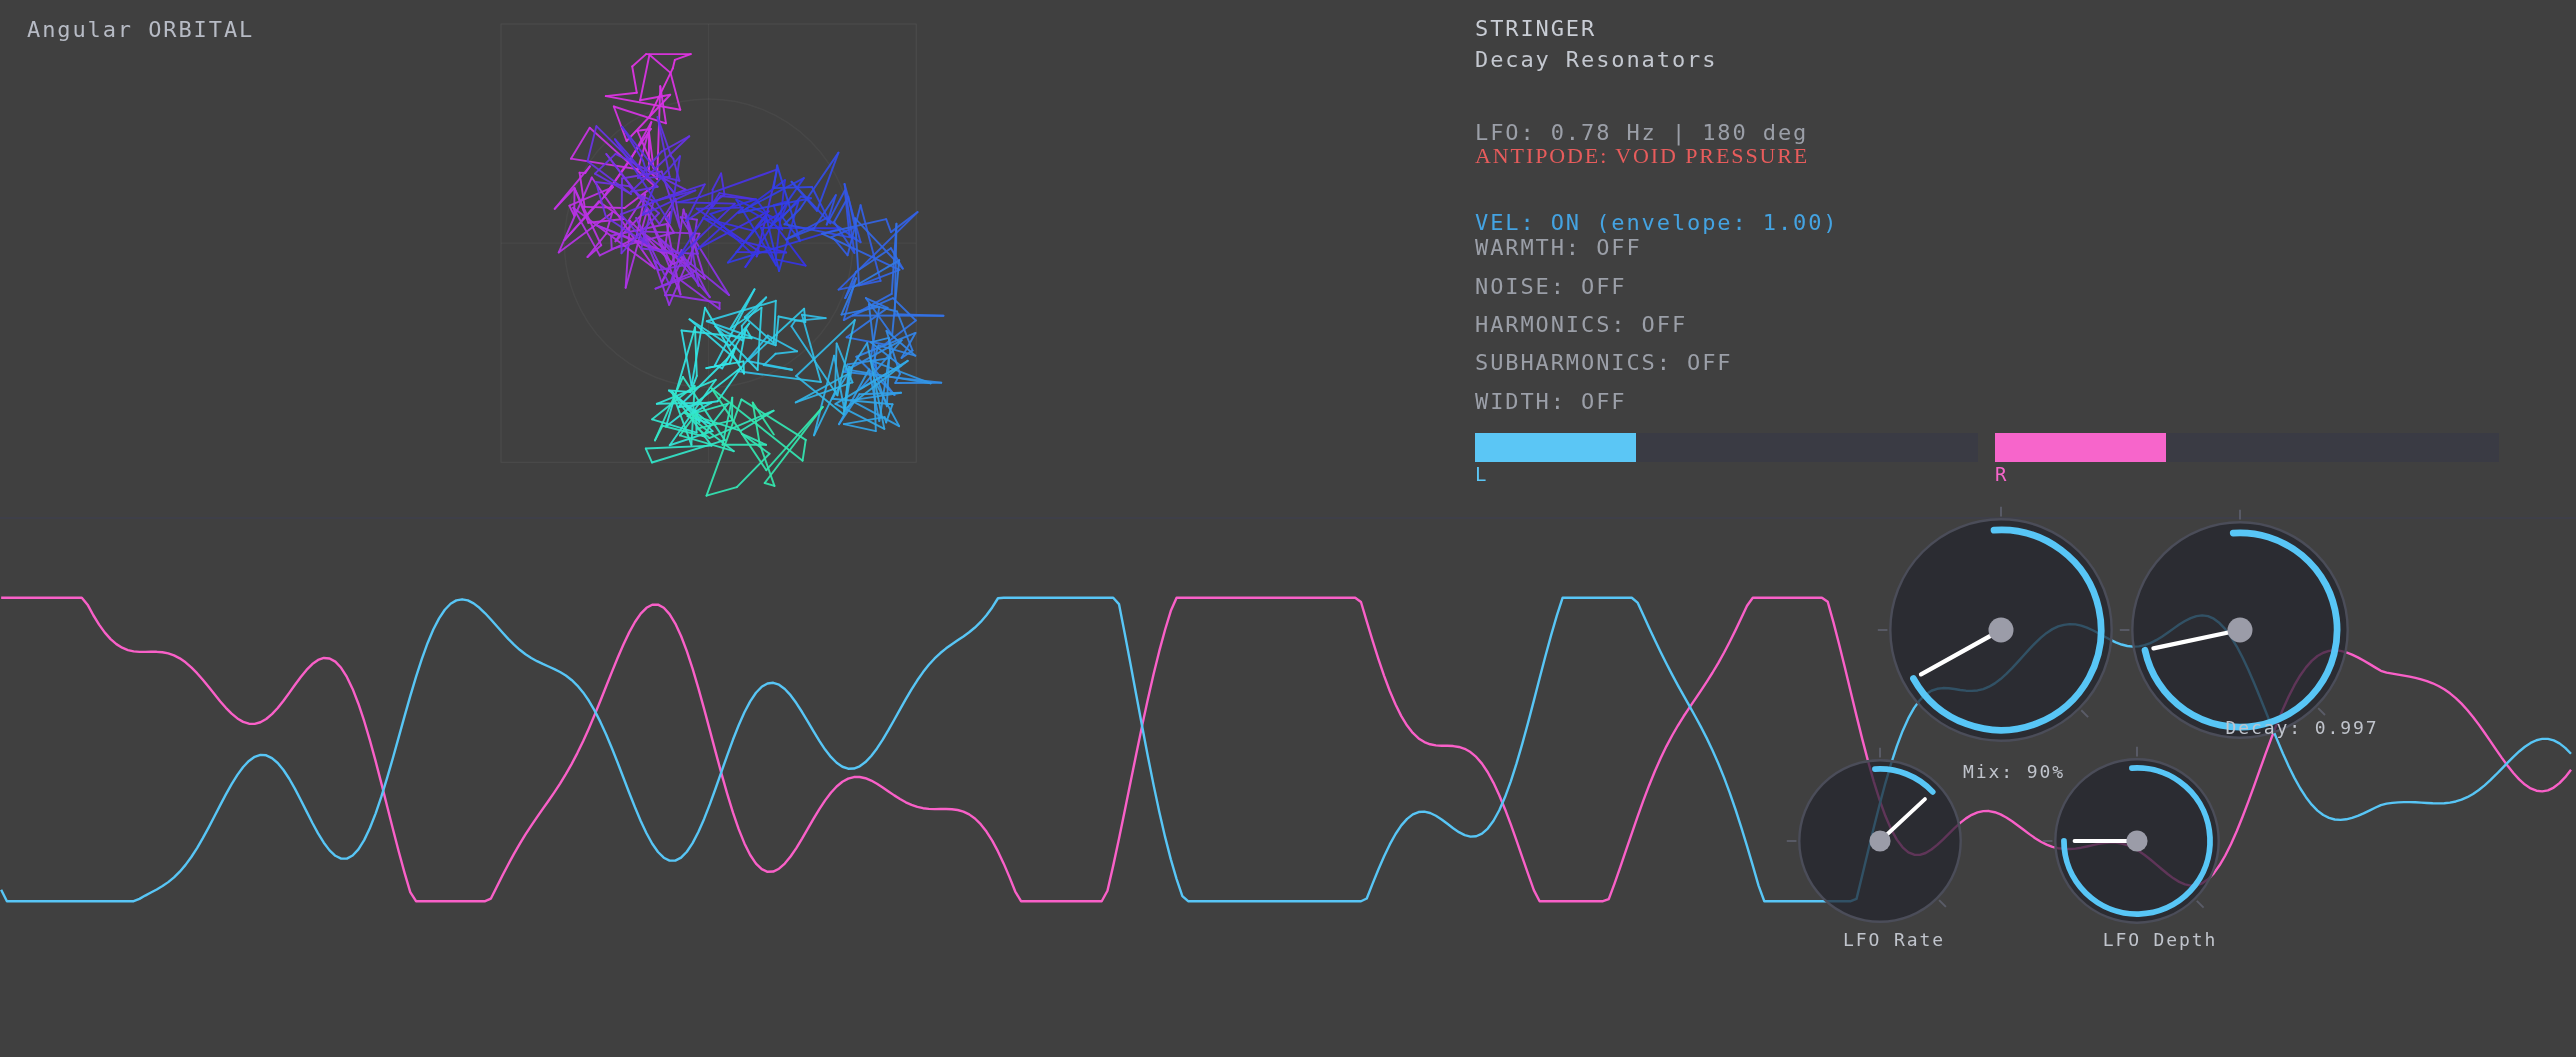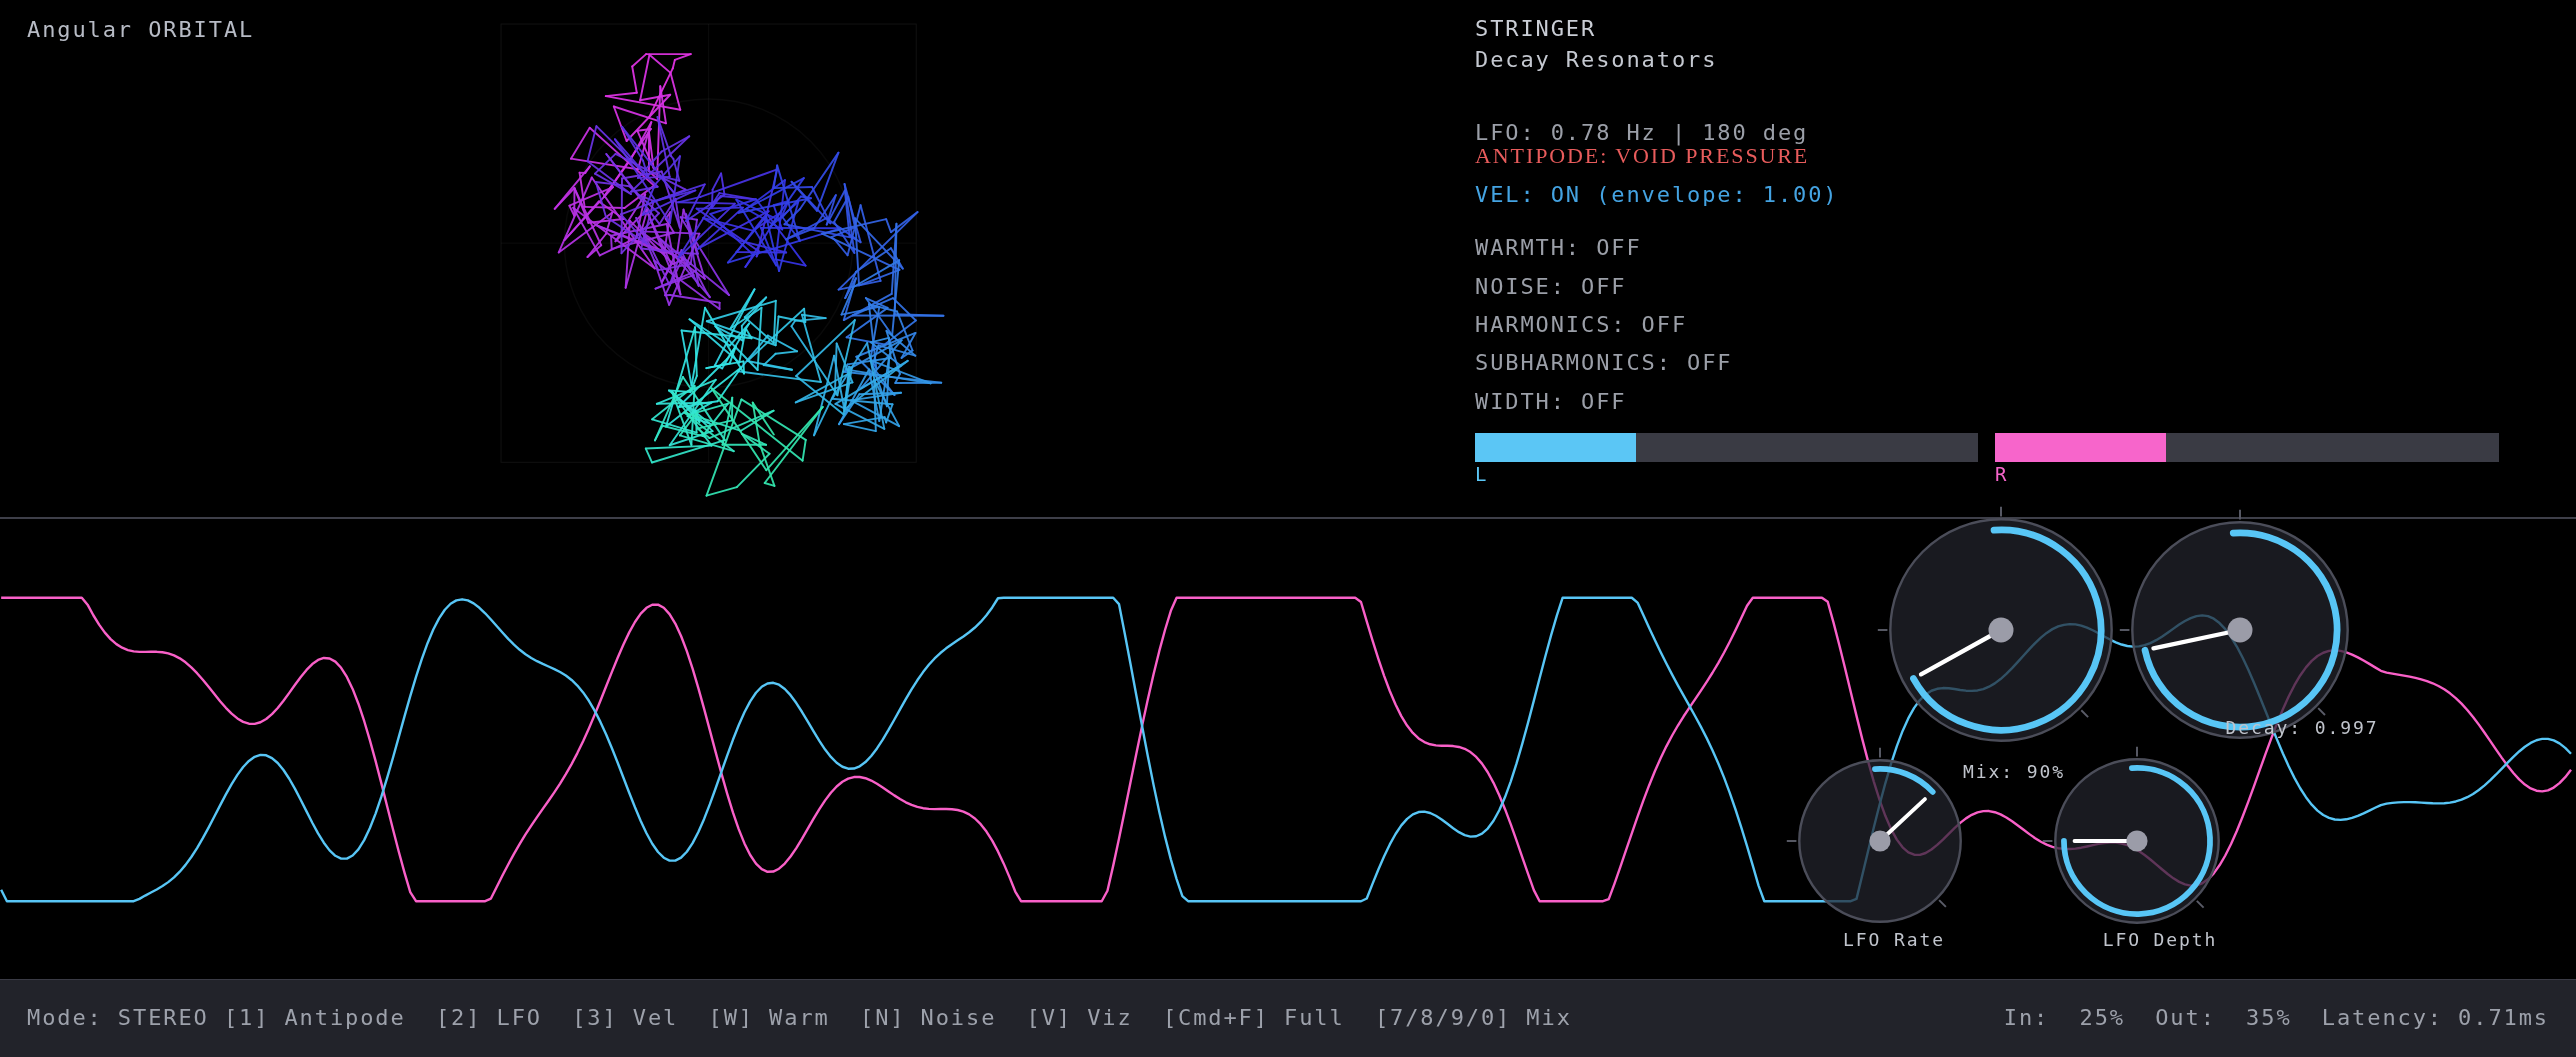--- a/index.html
+++ b/index.html
@@ -1,30 +1,30 @@
 <!DOCTYPE html>
 <html><head>
 <meta charset="utf-8">
 <style>
   html,body{margin:0;padding:0;background:#101014;}
   #stage{
     position:relative;width:2576px;height:1057px;overflow:hidden;
-    background:#000000;
+    background:#404040;
     font-family:"DejaVu Sans Mono","Liberation Mono",monospace;
     letter-spacing:1.9px;
   }
   .abs{position:absolute;}
   
   .app-title{left:27px;top:17.3px;font-size:22px;color:#b7bbc5;}
   .panel-title{left:1475px;top:16.3px;font-size:22px;color:#c9cdd5;}
   .panel-subtitle{left:1475px;top:47px;font-size:22px;color:#c4c8d0;}
   .status-line{left:1475px;font-size:22px;white-space:pre;}
   [data-color="gray"]{color:#9b9fa8;margin-top:15px;}
   [data-color="red"]{color:#e85c5c;font-family:Liberation Serif, serif;}
-  [data-color="blue"]{color:#44a3e2;}
+  [data-color="blue"]{color:#44a3e2;margin-top:28px;}
   
   .meter-track{top:433px;height:29px;background:#3a3b44;}
   .meter-fill{position:absolute;left:0;top:0;bottom:0;}
   .meter-label{top:463px;font-size:19px;}
   
   .divider-top{left:0;top:517px;width:2576px;height:1.9px;background:#3e3f49;}
   .statusbar{left:0;top:979px;width:2576px;height:78px;background:#22232a;border-top:1px solid #3a3b45;}
   .statusbar-text{position:absolute;top:25px;font-size:22px;color:#9da1ab;white-space:pre;}
   .statusbar-left{left:27px;}
   .statusbar-right{right:27px;}
@@ -540,19 +540,15 @@
       <path d="M 97.69850799544648 27.185132180253362 A 76 76 0 1 1 27 103.00000000000001" fill="none" stroke="#58c6f6" stroke-width="6" stroke-linecap="round"></path>
       <line x1="103" y1="103" x2="38" y2="103.00000000000001" stroke="#ffffff" stroke-width="4" stroke-linecap="round"></line>
       <circle cx="103" cy="103" r="11" fill="#9b9ca8"></circle>
     </svg>
 
   <div class="abs knob-label" id="lbl-mix" style="left: 1860px; top: 761px;">Mix: 90%</div>
   <div class="abs knob-label" id="lbl-decay" style="left: 2148px; top: 717px;">Decay: 0.997</div>
   <div class="abs knob-label" id="lbl-lfo-rate" style="left: 1740px; top: 929px;">LFO Rate</div>
   <div class="abs knob-label" id="lbl-lfo-depth" style="left: 2006px; top: 929px;">LFO Depth</div>
 
-  <div class="abs statusbar">
-    <div class="statusbar-text statusbar-left">Mode: STEREO [1] Antipode  [2] LFO  [3] Vel  [W] Warm  [N] Noise  [V] Viz  [Cmd+F] Full  [7/8/9/0] Mix</div>
-    <div class="statusbar-text statusbar-right">In:  25%  Out:  35%  Latency: 0.71ms</div>
-  </div>
 
 </div>
 
 
 </body></html>

